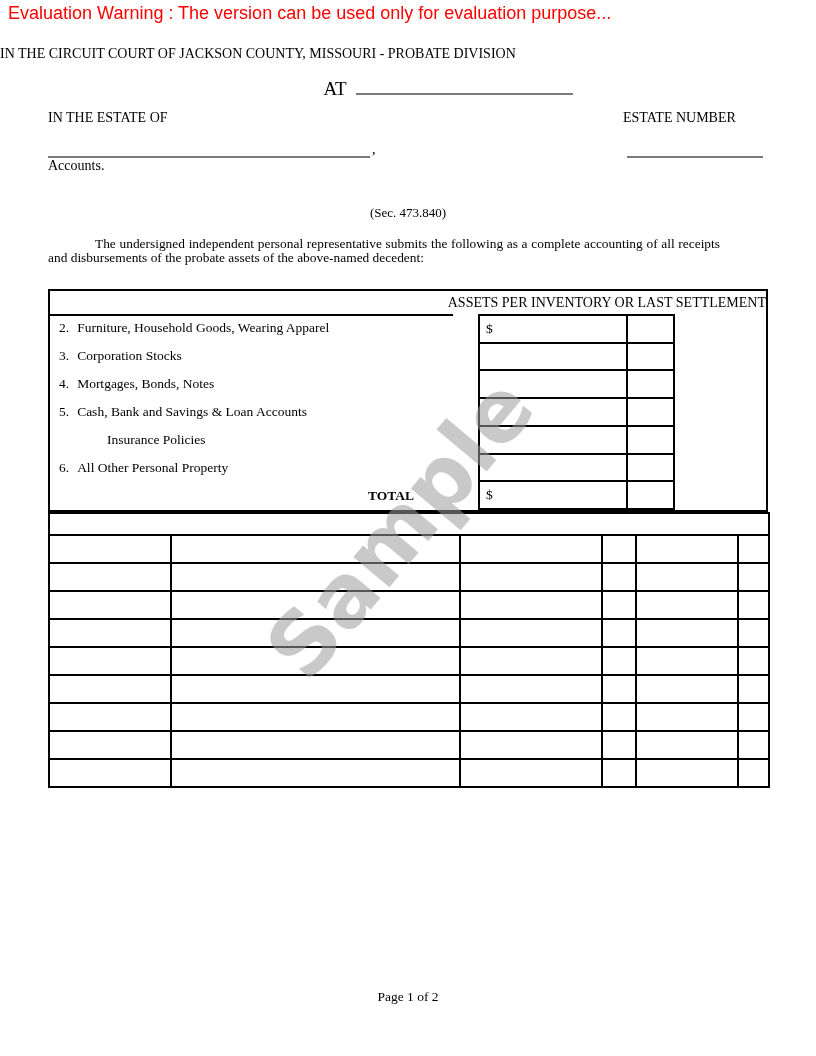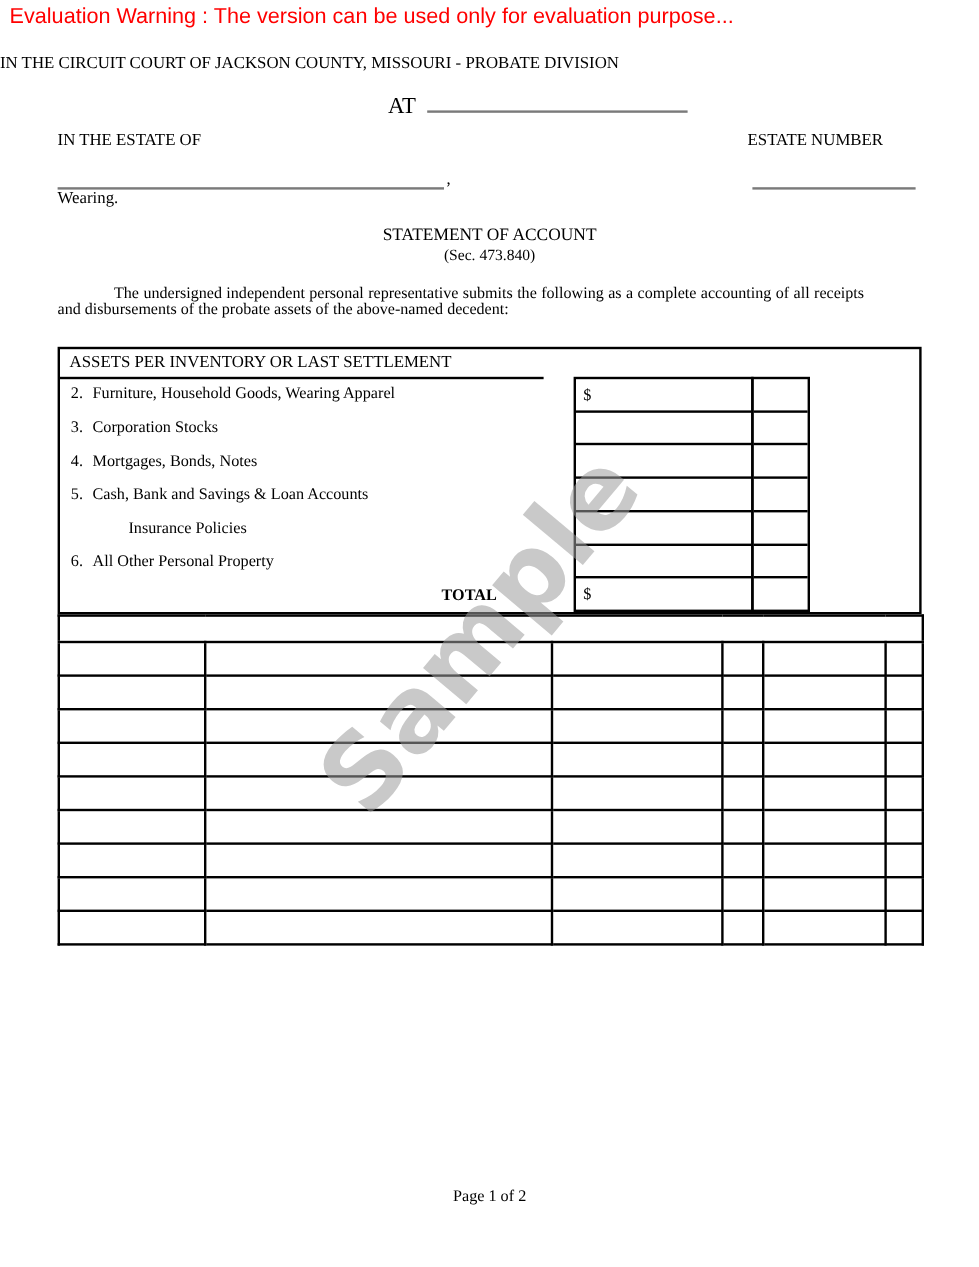--- a/index.html
+++ b/index.html
@@ -38,21 +38,21 @@
   .deceased{position:absolute;top:158px;left:48px;font-size:14px;}
   .doc-title{position:absolute;top:188px;left:0;width:100%;text-align:center;font-size:14.5px;}
   .doc-sub{position:absolute;top:205px;left:0;width:100%;text-align:center;font-size:13px;}
   .intro{
     position:absolute;top:237px;left:48px;width:672px;
     font-size:13.4px;line-height:14.4px;text-align:justify;text-indent:47px;
   }
   
   .assets{
     position:absolute;top:289px;left:48px;width:720px;height:223px;
-    border:2px solid #000;box-sizing:border-box;
+    border:2px solid #000;box-sizing:border-box;text-align:right;
   }
   .assets-header{height:23px;line-height:24px;padding-left:8px;font-size:14px;}
   .assets-underline{position:absolute;top:23px;left:0;width:403px;height:0;border-bottom:2px solid #000;}
   .albl-col{position:absolute;top:23px;bottom:0;left:0;width:428px;display:flex;flex-direction:column;}
   .albl{flex:1;display:flex;align-items:center;padding-left:9px;font-size:13.5px;box-sizing:border-box;}
   .albl.indent{padding-left:57px;}
   .albl.total{justify-content:flex-end;padding-right:64px;font-weight:bold;}
   .albl .num{margin-right:8px;}
   .albl .num:empty{display:none;margin:0;}
   .amt-col{
@@ -104,23 +104,22 @@
 
   <div class="at-line"><span>AT</span><span class="at-blank"></span></div>
 
   <div class="estate-of">IN THE ESTATE OF</div>
   <div class="estate-number">ESTATE NUMBER</div>
 
   <div class="name-blank"></div>
   <div class="name-comma">,</div>
   <div class="number-blank"></div>
 
-  <div class="deceased">Wearing.</div>
-
-  <div class="doc-title">STATEMENT OF ACCOUNT</div>
+  <div class="deceased">Accounts.</div>
+
   <div class="doc-sub">(Sec. 473.840)</div>
 
   <div class="intro">The undersigned independent personal representative submits the following as a complete accounting of all receipts and disbursements of the probate assets of the above-named decedent:</div>
 
   <div class="assets">
     <div class="assets-header">ASSETS PER INVENTORY OR LAST SETTLEMENT</div>
     <div class="assets-underline"></div>
     <div class="albl-col" id="albl-col">
   <div class="albl">
           <span class="num">2.</span>

